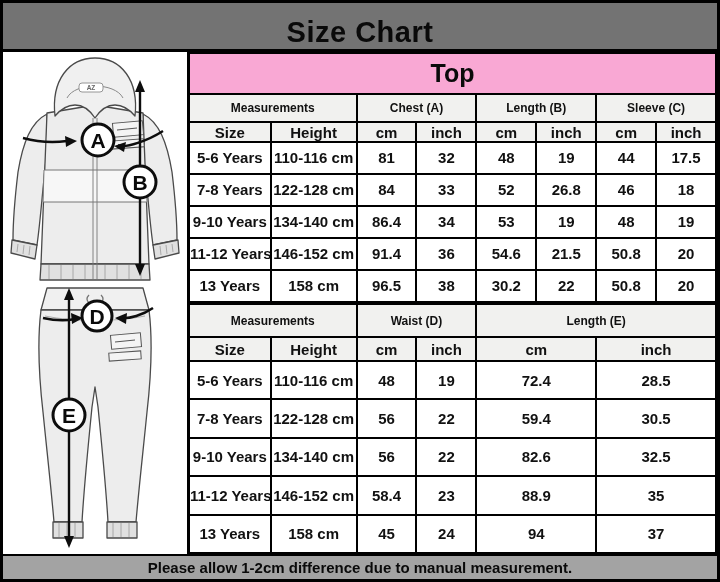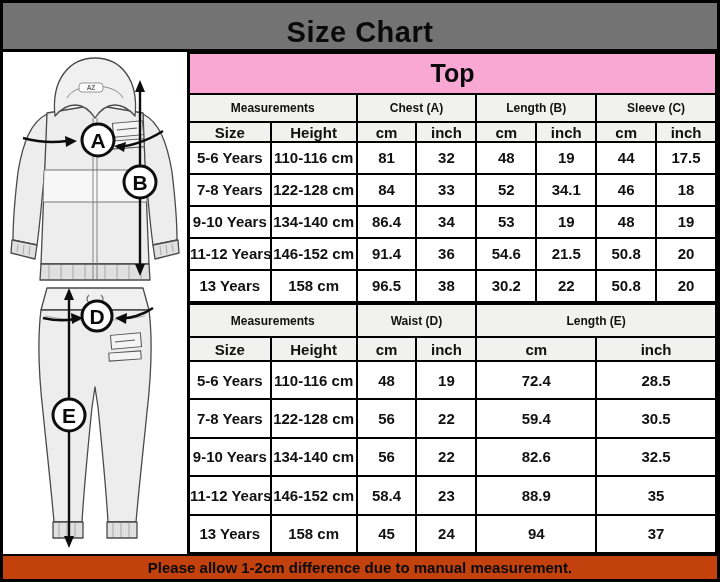--- a/index.html
+++ b/index.html
@@ -36,21 +36,21 @@
     font-weight: bold; color: #111;
     overflow: hidden; white-space: nowrap;
   }
   tr.banner-row td { height: 40px; background: #f9a8d4; font-size: 25px; color: #0a0a0a; }
   tr.group-row  td { height: 27px; background: #f1f1ef; font-size: 12px; margin-top: 21px; }
   tr.cols-row   td { height: 15px; background: #f1f1ef; font-size: 15px; }
   tr.data-row   td { height: 31px; background: #ffffff; font-size: 15px; }
   .page-footer {
     height: 25px; flex: 0 0 25px;
     border-top: 2px solid #000;
-    background: #c2410c;
+    background: #a3a3a3;
     display: flex; align-items: center; justify-content: center;
     font-size: 15px; font-weight: bold; color: #0a0a0a;
   }
   .ann-letter { font-family: "Liberation Sans", sans-serif; font-size: 21px; font-weight: bold; fill: #0a0a0a; text-anchor: middle; }
   .tag-text   { font-family: "Liberation Sans", sans-serif; font-size: 6.5px; font-weight: bold; fill: #666; text-anchor: middle; }
 </style>
 </head>
 <body>
 
 <div class="page">
@@ -202,21 +202,21 @@
             <td>19</td>
             <td>44</td>
             <td>17.5</td>
           </tr>
           <tr class="data-row">
             <td>7-8 Years</td>
             <td>122-128 cm</td>
             <td>84</td>
             <td>33</td>
             <td>52</td>
-            <td>34.1</td>
+            <td>26.8</td>
             <td>46</td>
             <td>18</td>
           </tr>
           <tr class="data-row">
             <td>9-10 Years</td>
             <td>134-140 cm</td>
             <td>86.4</td>
             <td>34</td>
             <td>53</td>
             <td>19</td>

